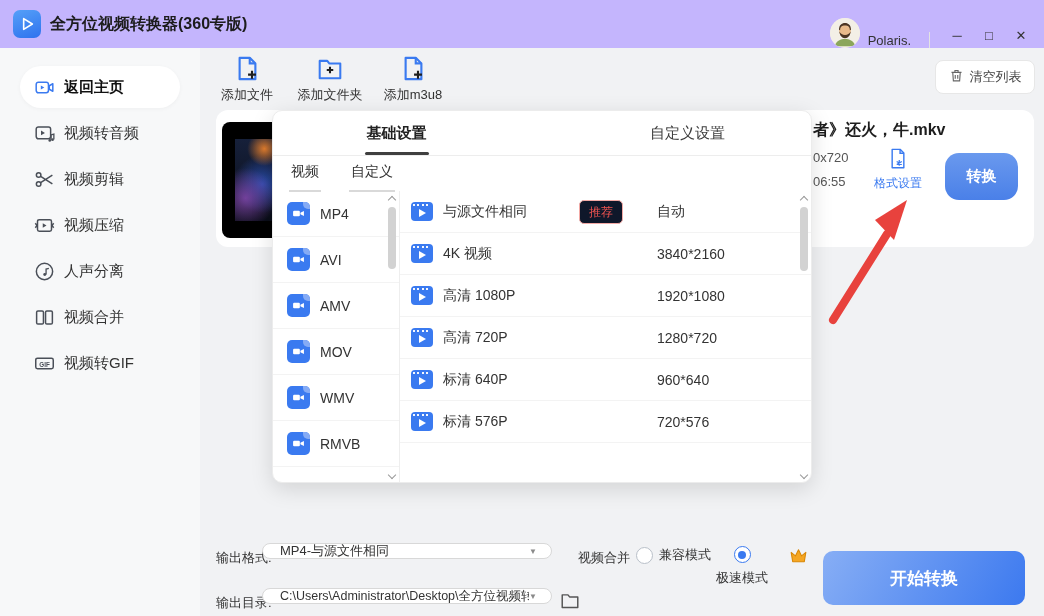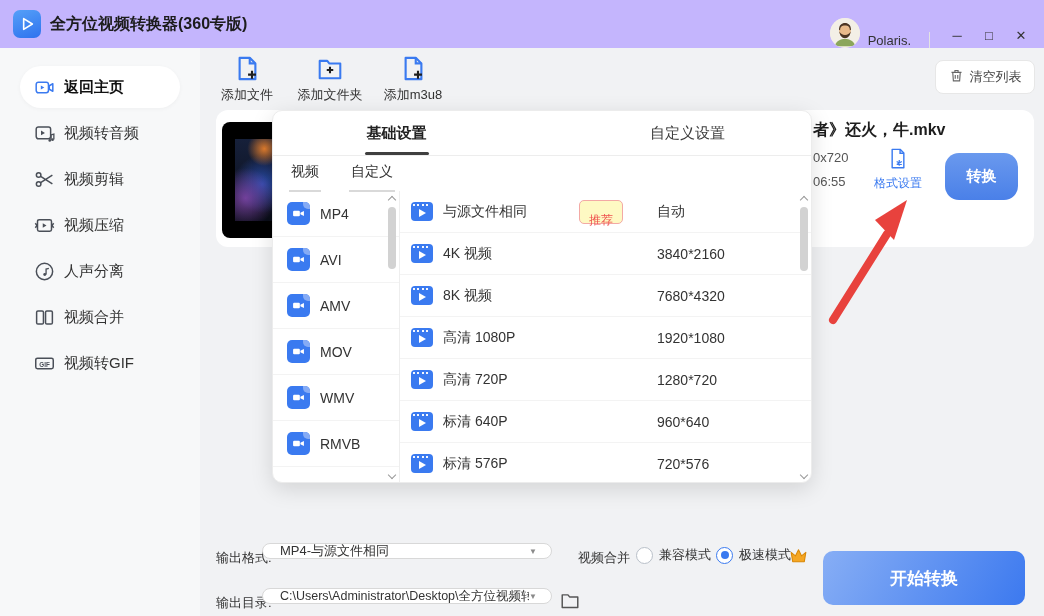--- a/index.html
+++ b/index.html
@@ -72,22 +72,22 @@
   .fmt-list { width:127px; border-right:1px solid #eee; position:relative; }
   .fmt-row { height:46px; display:flex; align-items:center; gap:10px; padding-left:14px; border-bottom:1px solid #f3f3f3; cursor:pointer; }
   .fmt-row .fmt-lb { font-size:14px; color:#333; }
   .fmt-ic { width:23px; height:23px; border-radius:5px; background:var(--accent,#3a7af0); position:relative; display:flex; align-items:center; justify-content:center; flex:none; }
   .fmt-ic::after { content:''; position:absolute; right:0; top:0; width:7px; height:7px; background:#85abf5; border-radius:0 5px 0 5px; }
   .fmt-ic svg { width:13px; height:13px; z-index:1; }
 
   .res-list { flex:1; position:relative; }
   .res-row { height:42px; display:flex; align-items:center; gap:10px; padding-left:11px; border-bottom:1px solid #f3f3f3; position:relative; cursor:pointer; }
   .res-name { font-size:14px; color:#333; }
-  .res-badge { position:absolute; left:179px; top:9px; height:24px; line-height:22px; padding:8px 9px; font-size:12px;
-               color:var(--badge-red,#ef5350); background:#fef9c3; border:1px solid #f3a9a5; border-radius:5px; }
+  .res-badge { position:absolute; left:179px; top:9px; height:24px; line-height:22px; padding:0 9px; font-size:12px;
+               color:var(--badge-red,#ef5350); background:#0f172a; border:1px solid #f3a9a5; border-radius:5px; }
   .res-val { position:absolute; left:257px; font-size:14px; color:#333; }
   .res-ic { width:22px; height:19px; border-radius:4px; background:var(--accent,#3a7af0); position:relative; flex:none; }
   .res-ic::before { content:''; position:absolute; top:2px; left:2px; right:2px; height:2px;
                     background:repeating-linear-gradient(90deg, rgba(255,255,255,.95) 0 2px, transparent 2px 4.5px); }
   .res-ic::after { content:''; position:absolute; left:8px; top:7px; border-left:7px solid #fff; border-top:4px solid transparent; border-bottom:4px solid transparent; }
 
   
   .sb { position:absolute; right:1px; top:2px; bottom:2px; width:13px; display:flex; flex-direction:column; align-items:center; }
   .sb-arrow { width:13px; height:12px; position:relative; cursor:pointer; }
   .sb-arrow::before { content:''; position:absolute; left:3.5px; top:4px; width:5px; height:5px; border-left:1.5px solid #999; border-top:1.5px solid #999; }
@@ -108,21 +108,21 @@
   .dd { position:absolute; width:290px; height:16px; background:#fff; border:1px solid #d8d8d8; border-radius:13px;
         display:flex; align-items:center; padding:0 14px 0 17px; font-size:13px; color:#333; cursor:pointer; }
   #dd-outfmt { left:262px; top:543px; }
   #dd-outdir { left:262px; top:588px; font-size:12.5px; }
   .dd .caret { margin-left:auto; font-size:8px; color:#8a8a8a; }
   .dd .dd-text { white-space:nowrap; overflow:hidden; }
   .folder-btn { position:absolute; left:558px; top:589px; width:24px; height:24px; display:flex; align-items:center; justify-content:center; cursor:pointer; }
   #lb-mode { left:578px; top:549px; }
   .radio-opt { position:absolute; display:flex; align-items:center; gap:6px; font-size:13px; color:#333; cursor:pointer; }
   #opt-compat { left:636px; top:546px; }
-  #opt-fast { left:716px; top:546px; }
+  #opt-fast { left:716px; top:546px;flex-direction:column; }
   .radio { width:17px; height:17px; border-radius:50%; border:1.5px solid #b9c0c9; background:#fff; position:relative; }
   .radio.checked { border-color:var(--accent,#3a7af0); }
   .radio.checked::after { content:''; position:absolute; left:3.5px; top:3.5px; width:8px; height:8px; border-radius:50%; background:var(--accent,#3a7af0); }
   .crown { position:absolute; left:789px; top:547px; }
   .start-btn { position:absolute; left:823px; top:551px; width:202px; height:54px; border-radius:10px;
                background:linear-gradient(120deg,var(--start-gradient-left,#87aef5),var(--start-gradient-right,#3c79ef));
                color:#fff; font-size:17px; font-weight:bold; display:flex; align-items:center; justify-content:center; cursor:pointer; }
 </style>
 </head>
 <body>
@@ -370,26 +370,20 @@
     <span class="res-val">自动</span>
   </div>
             <div class="res-row">
     <span class="res-ic"></span>
     <span class="res-name">4K 视频</span>
 
     <span class="res-val">3840*2160</span>
   </div>
             <div class="res-row">
     <span class="res-ic"></span>
-    <span class="res-name">8K 视频</span>
-
-    <span class="res-val">7680*4320</span>
-  </div>
-            <div class="res-row">
-    <span class="res-ic"></span>
     <span class="res-name">高清 1080P</span>
 
     <span class="res-val">1920*1080</span>
   </div>
             <div class="res-row">
     <span class="res-ic"></span>
     <span class="res-name">高清 720P</span>
 
     <span class="res-val">1280*720</span>
   </div>

